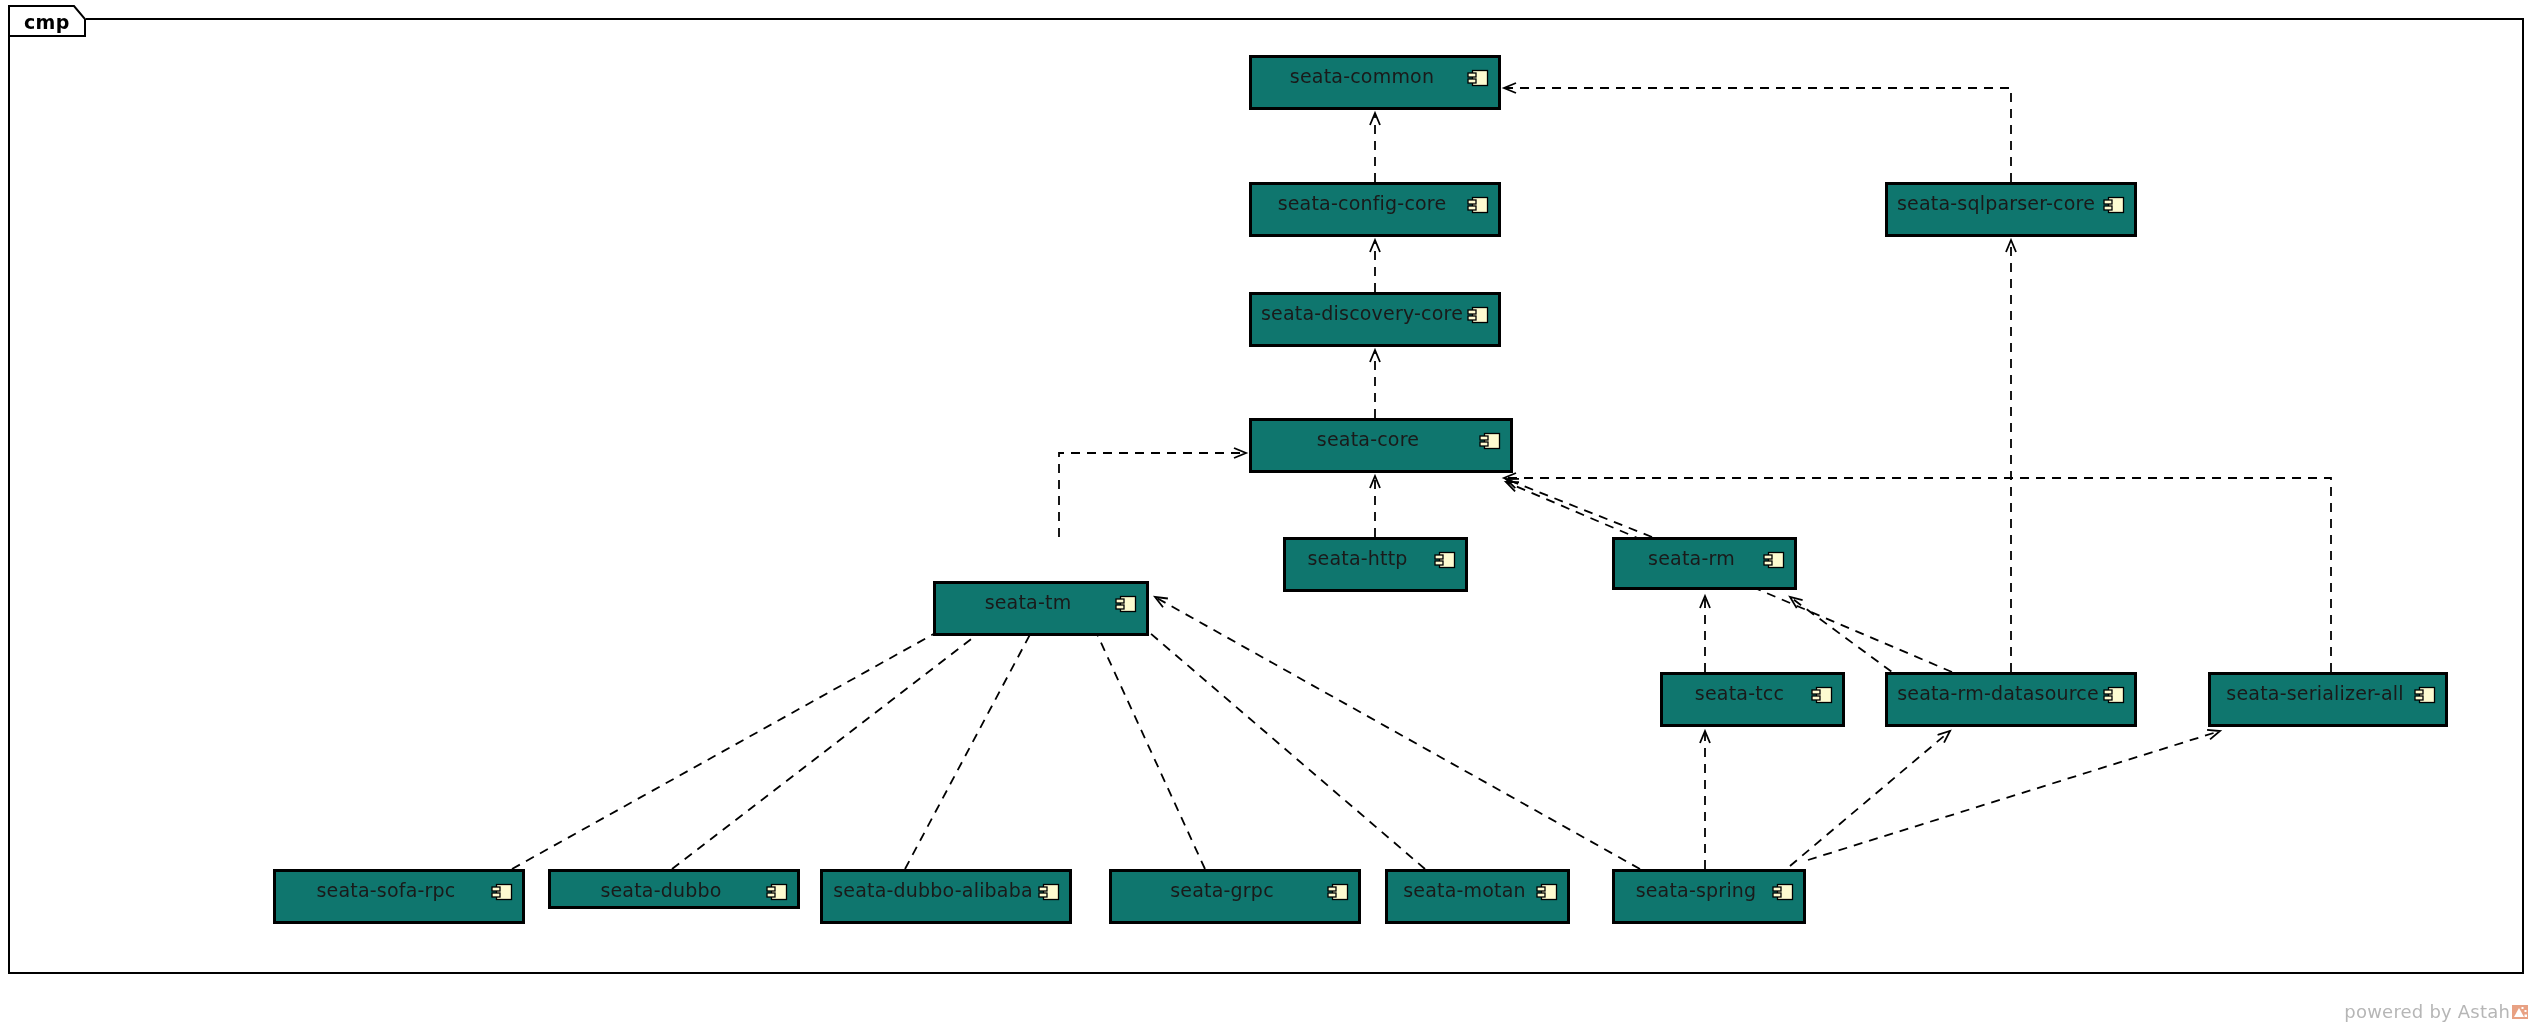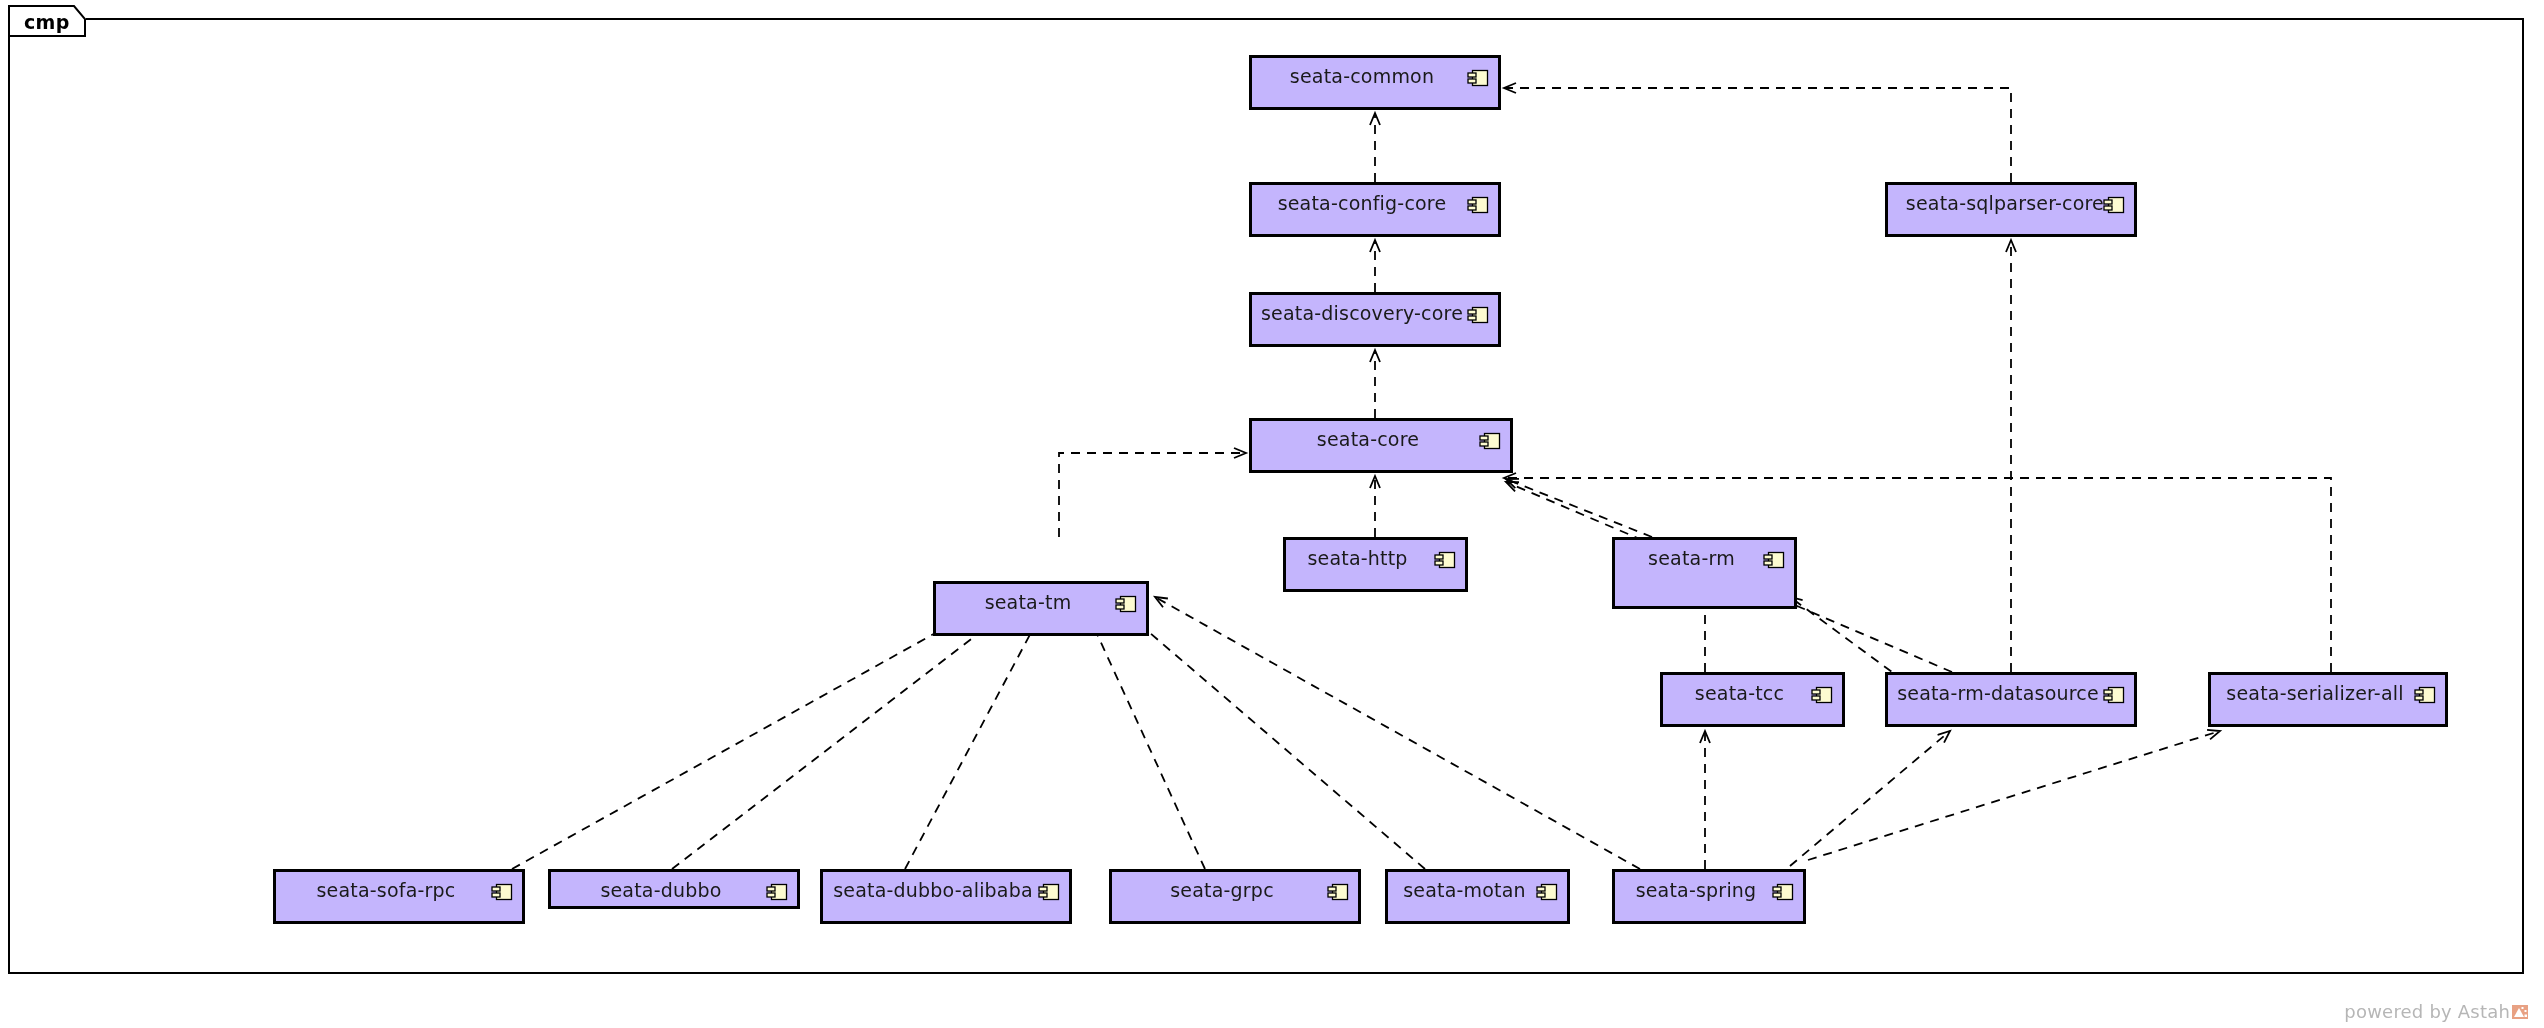--- a/index.html
+++ b/index.html
@@ -59,21 +59,21 @@
     position: absolute;
     left: 0;
     top: 0;
     width: 2544px;
     height: 1028px;
     pointer-events: none;
   }
   
   .component {
     position: absolute;
-    background: #c4b5fd;
+    background: #0f766e;
     border: 3px solid #000000;
     box-sizing: border-box;
   }
   .component .cname {
     position: absolute;
     left: 0;
     right: 0;
     top: 7px;
     text-align: center;
     font-size: 19px;
@@ -167,21 +167,21 @@
   <div id="components-layer">
       <div class="component" style="left: 1249px; top: 55px; width: 252px; height: 55px;">
         <span class="cname" style="padding-right: 26px;">seata-common</span>
         <svg class="comp-icon" width="22" height="20" viewBox="0 0 22 20">
           <rect x="5.5" y="2.5" width="15" height="15" fill="#FDFBD0" stroke="#000000" stroke-width="1.3"></rect>
           <rect x="1" y="5" width="8" height="4" fill="#FDFBD0" stroke="#000000" stroke-width="1.3"></rect>
           <rect x="1" y="11" width="8" height="4" fill="#FDFBD0" stroke="#000000" stroke-width="1.3"></rect>
         </svg>
       </div>
       <div class="component" style="left: 1885px; top: 182px; width: 252px; height: 55px;">
-        <span class="cname" style="padding-right: 30px; text-align: right;">seata-sqlparser-core</span>
+        <span class="cname" style="padding-right: 30px;">seata-sqlparser-core</span>
         <svg class="comp-icon" width="22" height="20" viewBox="0 0 22 20">
           <rect x="5.5" y="2.5" width="15" height="15" fill="#FDFBD0" stroke="#000000" stroke-width="1.3"></rect>
           <rect x="1" y="5" width="8" height="4" fill="#FDFBD0" stroke="#000000" stroke-width="1.3"></rect>
           <rect x="1" y="11" width="8" height="4" fill="#FDFBD0" stroke="#000000" stroke-width="1.3"></rect>
         </svg>
       </div>
       <div class="component" style="left: 1249px; top: 182px; width: 252px; height: 55px;">
         <span class="cname" style="padding-right: 26px;">seata-config-core</span>
         <svg class="comp-icon" width="22" height="20" viewBox="0 0 22 20">
           <rect x="5.5" y="2.5" width="15" height="15" fill="#FDFBD0" stroke="#000000" stroke-width="1.3"></rect>
@@ -214,21 +214,21 @@
         </svg>
       </div>
       <div class="component" style="left: 1283px; top: 537px; width: 185px; height: 55px;">
         <span class="cname" style="padding-right: 36px;">seata-http</span>
         <svg class="comp-icon" width="22" height="20" viewBox="0 0 22 20">
           <rect x="5.5" y="2.5" width="15" height="15" fill="#FDFBD0" stroke="#000000" stroke-width="1.3"></rect>
           <rect x="1" y="5" width="8" height="4" fill="#FDFBD0" stroke="#000000" stroke-width="1.3"></rect>
           <rect x="1" y="11" width="8" height="4" fill="#FDFBD0" stroke="#000000" stroke-width="1.3"></rect>
         </svg>
       </div>
-      <div class="component" style="left: 1612px; top: 537px; width: 185px; height: 72px;">
+      <div class="component" style="left: 1612px; top: 537px; width: 185px; height: 53px;">
         <span class="cname" style="padding-right: 26px;">seata-rm</span>
         <svg class="comp-icon" width="22" height="20" viewBox="0 0 22 20">
           <rect x="5.5" y="2.5" width="15" height="15" fill="#FDFBD0" stroke="#000000" stroke-width="1.3"></rect>
           <rect x="1" y="5" width="8" height="4" fill="#FDFBD0" stroke="#000000" stroke-width="1.3"></rect>
           <rect x="1" y="11" width="8" height="4" fill="#FDFBD0" stroke="#000000" stroke-width="1.3"></rect>
         </svg>
       </div>
       <div class="component" style="left: 1660px; top: 672px; width: 185px; height: 55px;">
         <span class="cname" style="padding-right: 26px;">seata-tcc</span>
         <svg class="comp-icon" width="22" height="20" viewBox="0 0 22 20">

